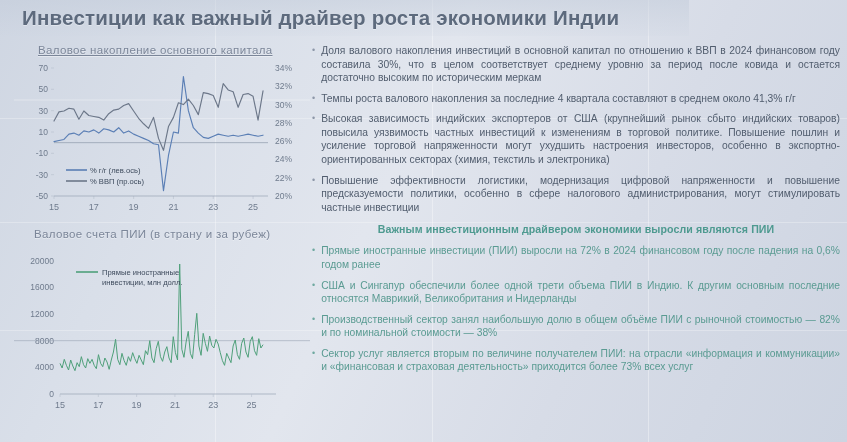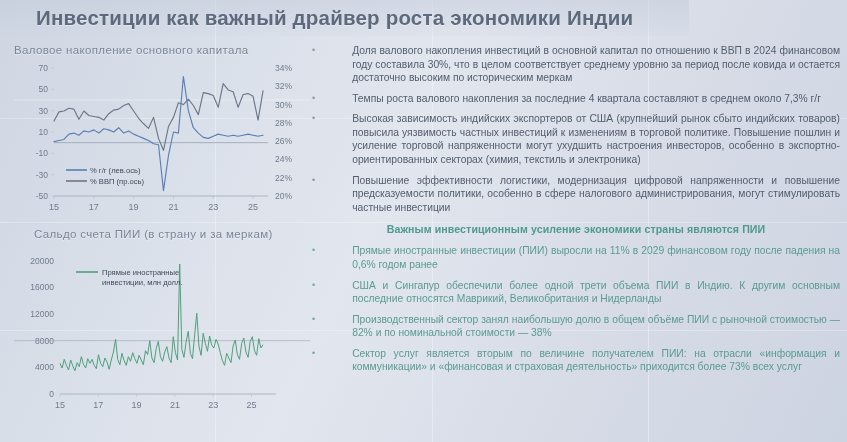--- a/index.html
+++ b/index.html
@@ -11,21 +11,21 @@
     position: relative;
   }
   
   .seam { position: absolute; top: 0; bottom: 0; width: 1px; background: rgba(255,255,255,0.35); pointer-events: none; }
   .seam.s1 { left: 215px; } .seam.s2 { left: 432px; } .seam.s3 { left: 648px; }
   .hseam { position: absolute; left: 0; right: 0; height: 1px; background: rgba(255,255,255,0.28); pointer-events: none; }
   .hseam.h1 { top: 118px; } .hseam.h2 { top: 222px; } .hseam.h3 { top: 330px; }
 
   #title-bar {
     position: absolute; left: 0; top: 0; width: 689px; height: 36px;
-    display: flex; align-items: center; padding-left: 36px;
+    display: flex; align-items: center; padding-left: 22px;
     background: linear-gradient(180deg, rgba(196,205,219,0.55), rgba(205,213,226,0.15));
   }
   #title-bar .t {
     font-size: 20.5px; font-weight: bold; color: #5d6a7d; letter-spacing: .2px;
     text-shadow: 0 1px 0 rgba(255,255,255,0.35);
   }
 
   .chart-panel { position: absolute; }
   .chart-title {
     font-size: 11.5px; color: #7b8699; letter-spacing: .35px; white-space: nowrap;
@@ -34,21 +34,21 @@
   .plot-wrap { position: relative; }
 
   #body-text {
     position: absolute; left: 312px; top: 44px; width: 528px;
   }
   .bullet {
     display: flex; gap: 6px; margin-bottom: 7px;
     font-size: 10.3px; line-height: 1.32; text-align: justify;
   }
   .bullet .dot { flex: 0 0 auto; color: #8d97a8; font-size: 9px; line-height: 1.45; }
-  .bullet .txt { flex: 1 1 auto; color: #515d6e; margin-left: 31px; }
+  .bullet .txt { flex: 1 1 auto; color: #515d6e; }
   .bullet.teal .txt { color: #5a9b92; }
   .bullet.teal .dot { color: #6fa9a0; }
   .sub-head {
     text-align: center; font-size: 10.6px; font-weight: bold; color: #4e9a90;
     margin: 9px 0 9px 0; letter-spacing: .1px;
   }
   svg { display: block; }
 </style>
 </head>
 <body>
@@ -58,21 +58,21 @@
 <div class="seam s3"></div>
 <div class="hseam h1"></div>
 <div class="hseam h2"></div>
 <div class="hseam h3"></div>
 
 <div id="title-bar">
   <div class="t">Инвестиции как важный драйвер роста экономики Индии</div>
 </div>
 
 <div class="chart-panel" id="chart1" style="left:14px; top:44px; width:296px; height:180px;">
-  <div class="chart-title" style="">Валовое накопление основного капитала</div>
+  <div class="chart-title" style="margin-left:24px;text-decoration:underline;">Валовое накопление основного капитала</div>
   <div class="plot-wrap" id="c1-plot" style="position:absolute; left:0; top:18px; width:296px; height:162px;">
     <svg id="c1-svg" width="296" height="162">
         <line x1="37" y1="134" x2="40" y2="134" stroke="#b7bfcd" stroke-width="0.6"></line>
         <text x="34" y="137" font-size="8.5" font-family="&quot;Liberation Sans&quot;, sans-serif" fill="#6f7b8d" text-anchor="end">-50</text>
         <line x1="37" y1="112.66666666666667" x2="40" y2="112.66666666666667" stroke="#b7bfcd" stroke-width="0.6"></line>
         <text x="34" y="115.66666666666667" font-size="8.5" font-family="&quot;Liberation Sans&quot;, sans-serif" fill="#6f7b8d" text-anchor="end">-30</text>
         <line x1="37" y1="91.33333333333334" x2="40" y2="91.33333333333334" stroke="#b7bfcd" stroke-width="0.6"></line>
         <text x="34" y="94.33333333333334" font-size="8.5" font-family="&quot;Liberation Sans&quot;, sans-serif" fill="#6f7b8d" text-anchor="end">-10</text>
         <line x1="37" y1="70" x2="40" y2="70" stroke="#b7bfcd" stroke-width="0.6"></line>
         <text x="34" y="73" font-size="8.5" font-family="&quot;Liberation Sans&quot;, sans-serif" fill="#6f7b8d" text-anchor="end">10</text>
@@ -109,21 +109,21 @@
         <path d="M40.00,59.03 L44.98,49.89 L49.95,48.97 L54.93,46.23 L59.91,47.14 L64.88,57.20 L69.86,48.97 L74.84,53.54 L79.81,54.46 L84.79,55.37 L89.77,58.11 L94.74,51.71 L99.72,48.06 L104.70,47.14 L109.67,43.49 L114.65,41.66 L119.63,48.97 L124.60,56.29 L129.58,61.77 L134.56,66.34 L139.53,55.37 L144.51,76.40 L149.49,88.29 L154.47,64.51 L159.44,55.37 L164.42,40.74 L169.40,42.57 L174.37,37.09 L179.35,43.49 L184.33,52.63 L189.30,30.69 L194.28,31.60 L199.26,33.43 L204.23,45.31 L209.21,21.54 L214.19,27.94 L219.16,29.77 L224.14,45.31 L229.12,32.51 L234.09,31.60 L239.07,34.34 L244.05,58.11 L249.02,28.86 " fill="none" stroke="#6c7789" stroke-width="1.15" stroke-linejoin="round" stroke-linecap="round"></path>
         <line x1="52" y1="108" x2="73" y2="108" stroke="#5b7fb5" stroke-width="1.6"></line>
         <text x="76" y="111" font-size="7.6" font-family="&quot;Liberation Sans&quot;, sans-serif" fill="#3d4a5c">% г/г (лев.ось)</text>
         <line x1="52" y1="119" x2="73" y2="119" stroke="#6c7789" stroke-width="1.6"></line>
         <text x="76" y="122" font-size="7.6" font-family="&quot;Liberation Sans&quot;, sans-serif" fill="#3d4a5c">% ВВП (пр.ось)</text>
       </svg>
   </div>
 </div>
 
 <div class="chart-panel" id="chart2" style="left:14px; top:228px; width:296px; height:200px;">
-  <div class="chart-title" style="margin-left:20px;">Сальдо счета ПИИ (в страну и за меркам)</div>
+  <div class="chart-title" style="margin-left:20px;">Валовое счета ПИИ (в страну и за рубеж)</div>
   <div class="plot-wrap" id="c2-plot" style="position:absolute; left:0; top:18px; width:296px; height:178px;">
     <svg id="c2-svg" width="296" height="178">
         <text x="40" y="151" font-size="8.5" font-family="&quot;Liberation Sans&quot;, sans-serif" fill="#6f7b8d" text-anchor="end">0</text>
         <text x="40" y="124.33333333333334" font-size="8.5" font-family="&quot;Liberation Sans&quot;, sans-serif" fill="#6f7b8d" text-anchor="end">4000</text>
         <text x="40" y="97.66666666666667" font-size="8.5" font-family="&quot;Liberation Sans&quot;, sans-serif" fill="#6f7b8d" text-anchor="end">8000</text>
         <text x="40" y="71" font-size="8.5" font-family="&quot;Liberation Sans&quot;, sans-serif" fill="#6f7b8d" text-anchor="end">12000</text>
         <text x="40" y="44.33333333333334" font-size="8.5" font-family="&quot;Liberation Sans&quot;, sans-serif" fill="#6f7b8d" text-anchor="end">16000</text>
         <text x="40" y="17.666666666666686" font-size="8.5" font-family="&quot;Liberation Sans&quot;, sans-serif" fill="#6f7b8d" text-anchor="end">20000</text>
         <line x1="0" y1="94.66666666666667" x2="296" y2="94.66666666666667" stroke="#9aa4b4" stroke-width="0.6"></line>
         <line x1="46" y1="148" x2="262" y2="148" stroke="#9aa4b4" stroke-width="0.7"></line>
@@ -148,36 +148,36 @@
 </div>
 
 <div id="body-text">
 
   <div class="bullet">
     <span class="dot">•</span>
     <span class="txt">Доля валового накопления инвестиций в основной капитал по отношению к ВВП в 2024 финансовом году составила 30%, что в целом соответствует среднему уровню за период после ковида и остается достаточно высоким по историческим меркам</span>
   </div>
   <div class="bullet">
     <span class="dot">•</span>
-    <span class="txt">Темпы роста валового накопления за последние 4 квартала составляют в среднем около 7,3% г/г</span>
+    <span class="txt">Темпы роста валового накопления за последние 4 квартала составляют в среднем около 41,3% г/г</span>
   </div>
   <div class="bullet">
     <span class="dot">•</span>
     <span class="txt">Высокая зависимость индийских экспортеров от США (крупнейший рынок сбыто индийских товаров) повысила уязвимость частных инвестиций к изменениям в торговой политике. Повышение пошлин и усиление торговой напряженности могут ухудшить настроения инвесторов, особенно в экспортно-ориентированных секторах (химия, текстиль и электроника)</span>
   </div>
   <div class="bullet">
     <span class="dot">•</span>
     <span class="txt">Повышение эффективности логистики, модернизация цифровой напряженности и повышение предсказуемости политики, особенно в сфере налогового администрирования, могут стимулировать частные инвестиции</span>
   </div>
 
-  <div class="sub-head">Важным инвестиционным усиление экономики страны являются ПИИ</div>
+  <div class="sub-head">Важным инвестиционным драйвером экономики выросли являются ПИИ</div>
 
   <div class="bullet teal">
     <span class="dot">•</span>
-    <span class="txt">Прямые иностранные инвестиции (ПИИ) выросли на 11% в 2029 финансовом году после падения на 0,6% годом ранее</span>
+    <span class="txt">Прямые иностранные инвестиции (ПИИ) выросли на 72% в 2024 финансовом году после падения на 0,6% годом ранее</span>
   </div>
   <div class="bullet teal">
     <span class="dot">•</span>
     <span class="txt">США и Сингапур обеспечили более одной трети объема ПИИ в Индию. К другим основным последние относятся Маврикий, Великобритания и Нидерланды</span>
   </div>
   <div class="bullet teal">
     <span class="dot">•</span>
     <span class="txt">Производственный сектор занял наибольшую долю в общем объёме ПИИ с рыночной стоимостью — 82% и по номинальной стоимости — 38%</span>
   </div>
   <div class="bullet teal">

